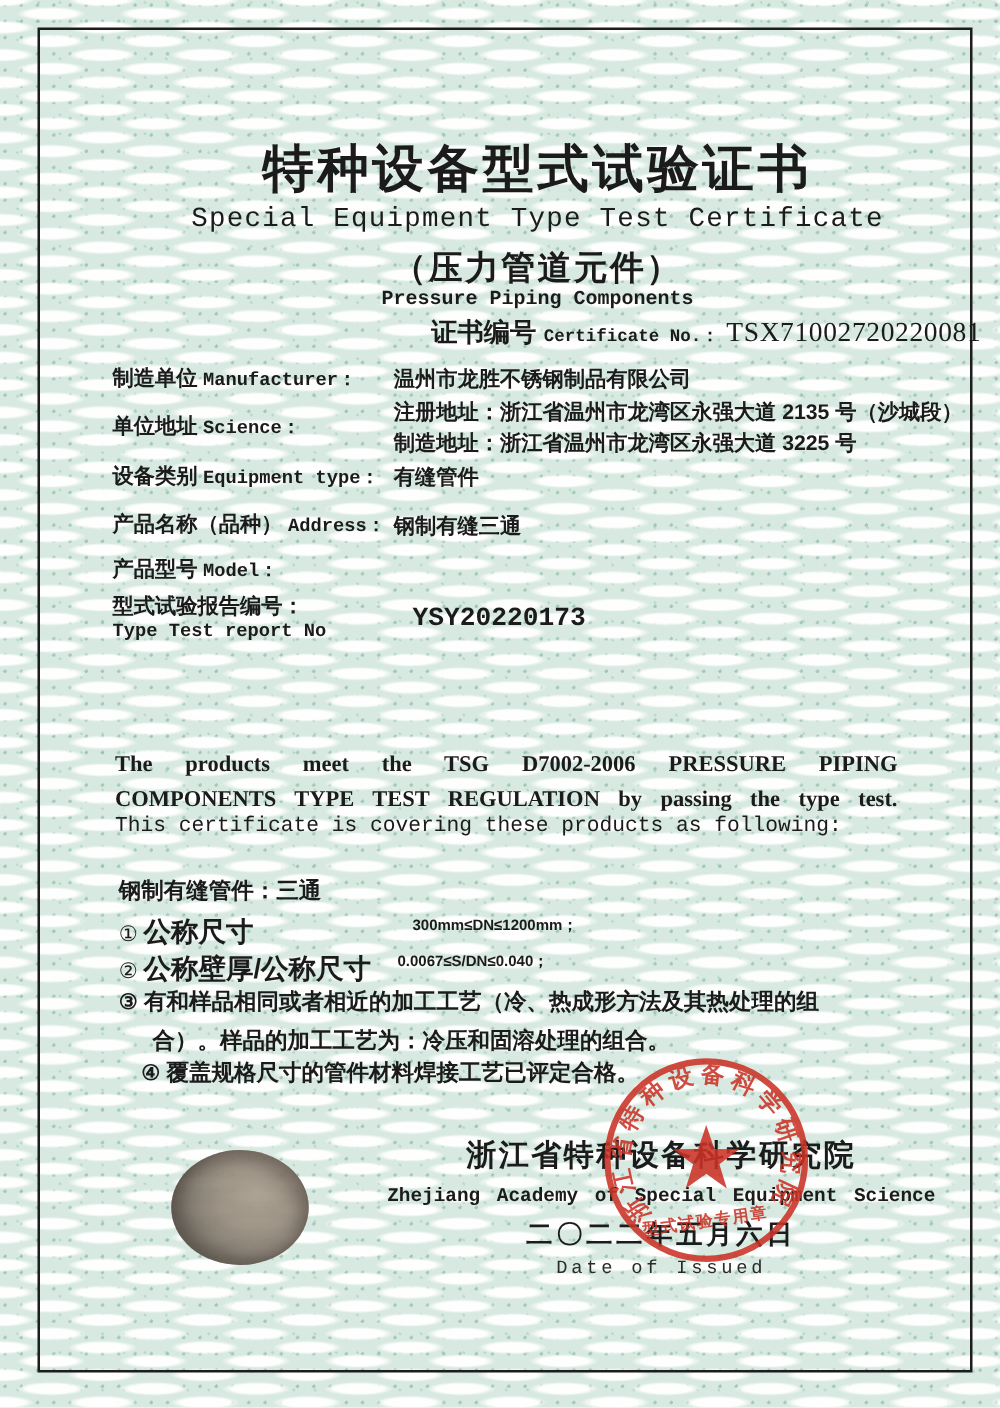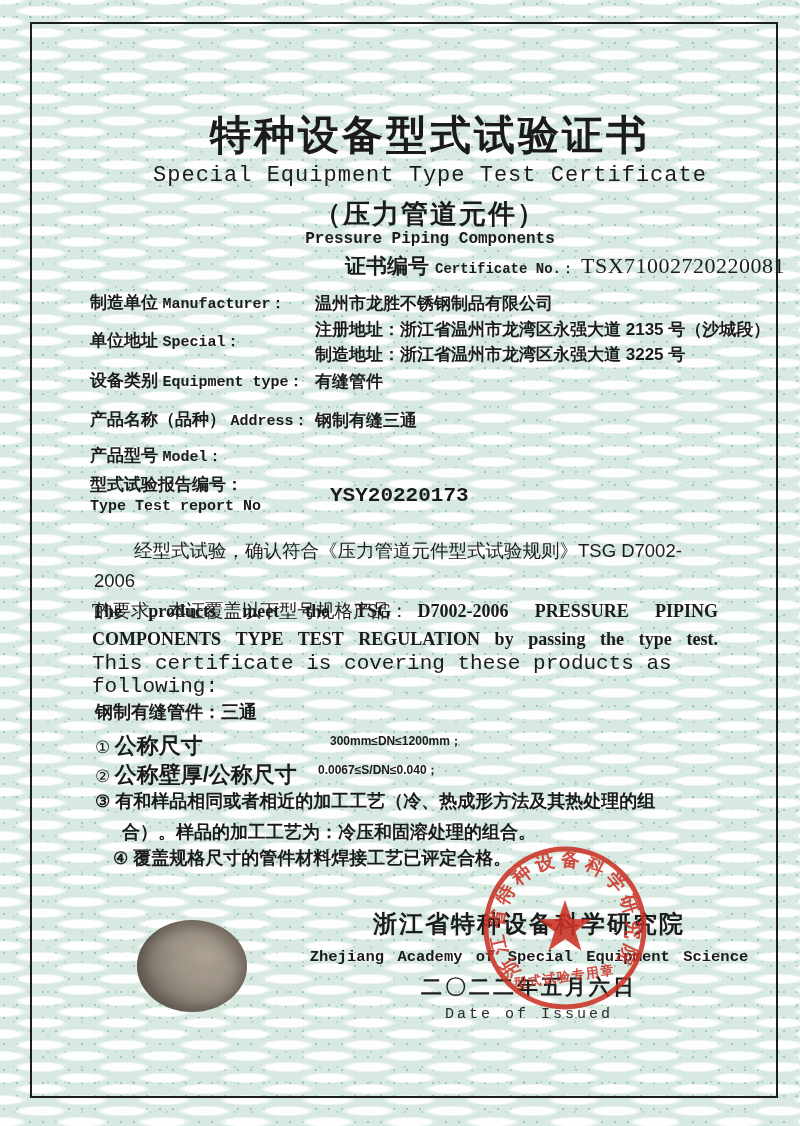--- a/index.html
+++ b/index.html
@@ -44,21 +44,21 @@
   .flabel .zh{font-size:17px;font-weight:600;}
   .flabel .en{font-size:15px;font-weight:bold;font-family:"Liberation Mono","DejaVu Sans Mono",monospace;}
   .fvalue{left:315px;font-size:17px;font-weight:600;white-space:nowrap;}
   .fvalue.latin{font-family:"Liberation Mono","DejaVu Sans Mono",monospace;font-size:18px;font-weight:bold;}
 
   .body-zh{left:94px;top:536px;width:624px;font-size:18.5px;line-height:30px;font-weight:500;}
   .body-zh .indent{text-indent:40px;}
   .body-en-bold{left:92px;top:597px;width:626px;font-size:18px;line-height:28px;
     font-weight:bold;font-family:"Liberation Serif","DejaVu Serif",serif;}
   .body-en-bold div{text-align:justify;text-align-last:justify;}
-  .body-en{left:92px;top:652px;width:640px;font-size:21px;font-weight:500;}
+  .body-en{left:92px;top:652px;width:640px;font-size:17px;font-weight:500;}
 
   .prod-head{left:95px;top:700px;font-size:18px;font-weight:600;}
   .pnum{font-size:17px;}
   .pl{font-size:22px;font-weight:600;}
   .pv{font-weight:600;}
   .item12 .pv{font-size:12px;font-weight:600;font-family:"Liberation Sans",sans-serif;}
   .item3{left:95px;top:786px;width:630px;font-size:18px;font-weight:600;line-height:30px;}
   .item3 .cont{padding-left:27px;}
   .item4{left:95px;top:846px;font-size:18px;font-weight:600;margin-left:18px;}
 
@@ -94,21 +94,21 @@
   </div>
 
   <div class="abs flabel" style="top:291px;">
     <span class="zh">制造单位</span>
     <span class="en">Manufacturer：</span>
   </div>
   <div class="abs fvalue" style="top:292px;">温州市龙胜不锈钢制品有限公司</div>
 
   <div class="abs flabel" style="top:329px;">
     <span class="zh">单位地址</span>
-    <span class="en">Special：</span>
+    <span class="en">Science：</span>
   </div>
   <div class="abs fvalue" style="top:318px;">注册地址：浙江省温州市龙湾区永强大道 2135 号（沙城段）</div>
   <div class="abs fvalue" style="top:343px;">制造地址：浙江省温州市龙湾区永强大道 3225 号</div>
 
   <div class="abs flabel" style="top:369px;">
     <span class="zh">设备类别</span>
     <span class="en">Equipment type：</span>
   </div>
   <div class="abs fvalue" style="top:370px;">有缝管件</div>
 
@@ -124,24 +124,20 @@
   </div>
 
   <div class="abs flabel" style="top:473px;">
     <span class="zh">型式试验报告编号：</span>
   </div>
   <div class="abs flabel" style="top:496px;">
     <span class="en">Type Test report No</span>
   </div>
   <div class="abs fvalue latin" style="top:484px;left:330px;font-size:21px;">YSY20220173</div>
 
-  <div class="abs body-zh">
-    <div class="indent">经型式试验，确认符合《压力管道元件型式试验规则》TSG D7002-2006</div>
-    <div>的要求。本证覆盖以下型号规格产品：</div>
-  </div>
   <div class="abs body-en-bold">
     <div>The products meet the TSG D7002-2006 PRESSURE PIPING</div>
     <div>COMPONENTS TYPE TEST REGULATION by passing the type test.</div>
   </div>
   <div class="abs body-en mono">This certificate is covering these products as following:</div>
 
   <div class="abs prod-head">钢制有缝管件：三通</div>
 
   <div class="abs item12" style="left:95px;top:731px;">
     <span class="pnum">①</span>

